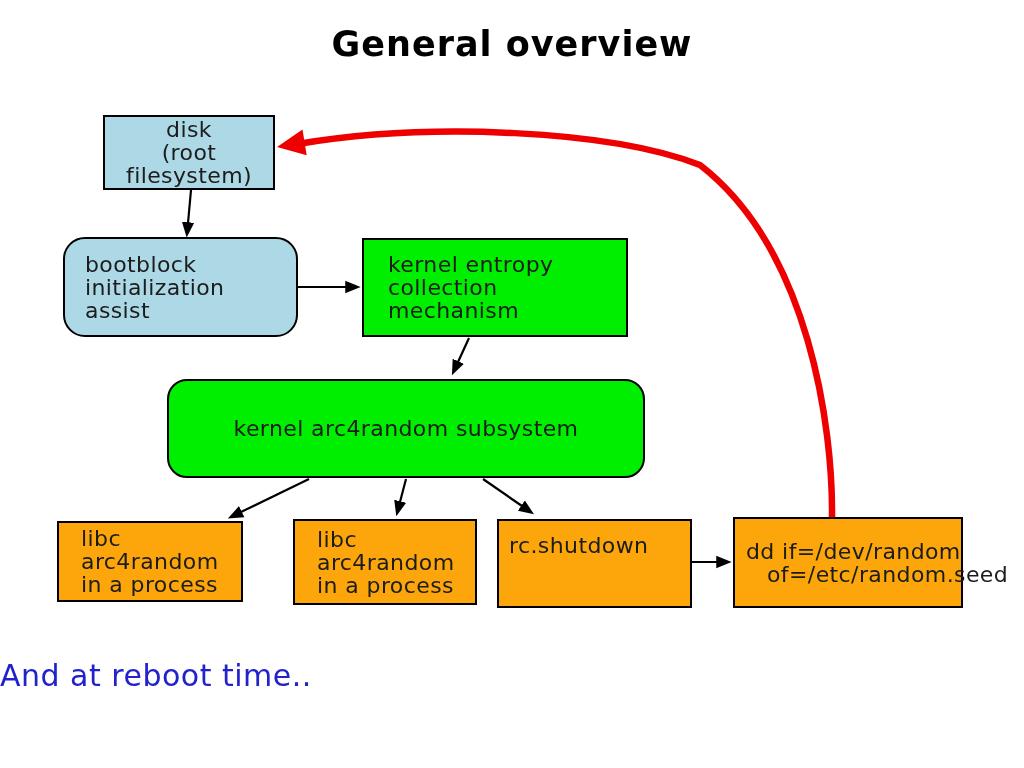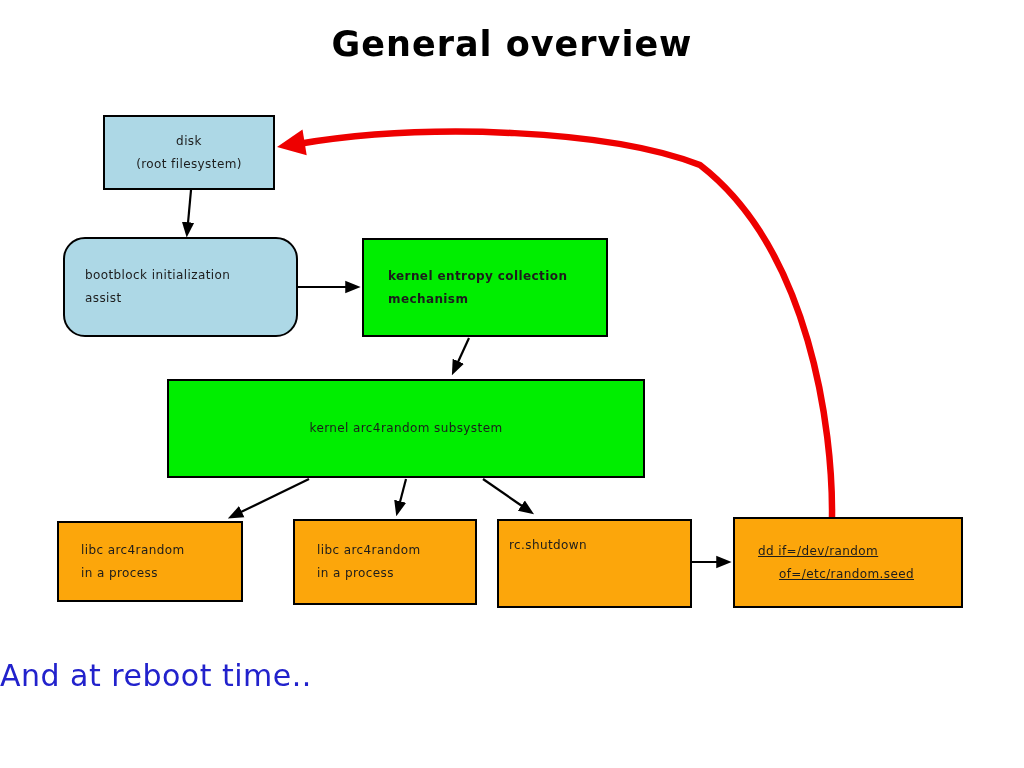--- a/index.html
+++ b/index.html
@@ -12,34 +12,34 @@
     font-size:35px;font-weight:bold;color:#000;letter-spacing:1px;margin:0;
   }
   .footer-note{
     position:absolute;top:658px;left:0;width:1024px;text-align:left;
     font-size:30px;color:var(--footer-text,#2222cc);letter-spacing:0.5px;
   }
   .arrows{position:absolute;left:0;top:0;width:1024px;height:768px;}
   .node{
     position:absolute;box-sizing:border-box;border:2px solid #000;
     display:flex;flex-direction:column;justify-content:center;
-    font-size:12px;line-height:23px;color:var(--node-text,#1c1c1c);
+    font-size:22px;line-height:23px;color:var(--node-text,#1c1c1c);
     letter-spacing:0.4px;
   }
   .blue{background:var(--box-blue,#add8e6);}
   .green{background:var(--box-green,#00ee00);}
   .orange{background:var(--box-orange,#fca60b);}
   .n-disk{left:103px;top:115px;width:172px;height:75px;text-align:center;}
   .n-bootblock{left:63px;top:237px;width:235px;height:100px;padding-left:20px;border-radius:22px;}
-  .n-entropy{left:362px;top:238px;width:246px;height:99px;padding-left:24px;font-weight:bold;}
-  .n-arc4{left:167px;top:379px;width:478px;height:99px;text-align:center;}
+  .n-entropy{left:362px;top:238px;width:266px;height:99px;padding-left:24px;}
+  .n-arc4{left:167px;top:379px;width:478px;height:99px;text-align:center;border-radius:20px;}
   .n-libc1{left:57px;top:521px;width:186px;height:81px;padding-left:22px;}
   .n-libc2{left:293px;top:519px;width:184px;height:86px;padding-left:22px;}
   .n-rcshutdown{left:497px;top:519px;width:195px;height:89px;padding-left:10px;padding-top:13px;justify-content:flex-start;}
-  .n-dd{left:733px;top:517px;width:230px;height:91px;padding-left:23px;text-decoration:underline;}
+  .n-dd{left:733px;top:517px;width:230px;height:91px;padding-left:11px;}
   .indent{padding-left:21px;}
 </style>
 </head>
 <body>
 
 <div class="stage">
 
   <h1 class="slide-title">General overview</h1>
 
   <svg class="arrows" width="1024" height="768" viewBox="0 0 1024 768">

